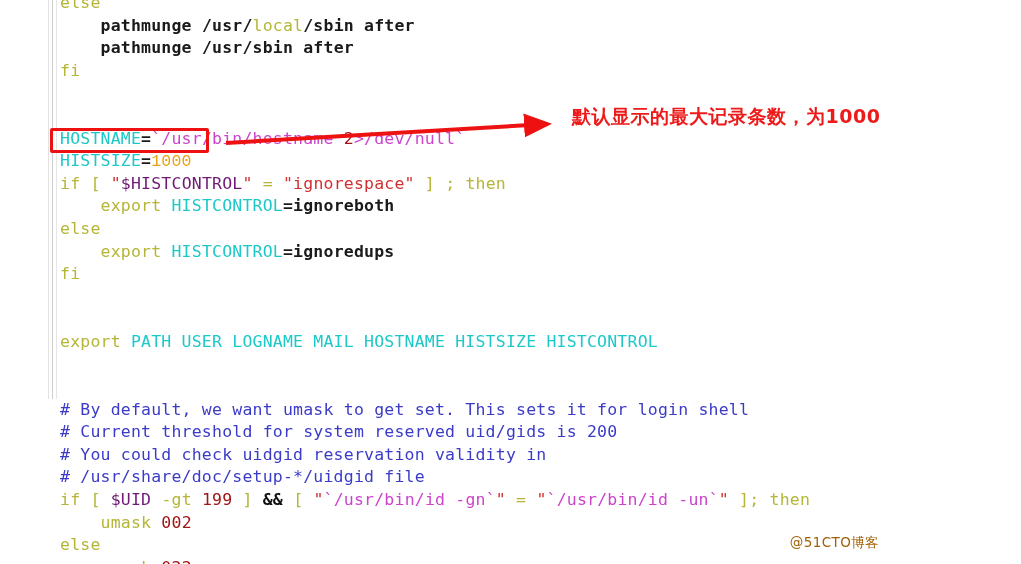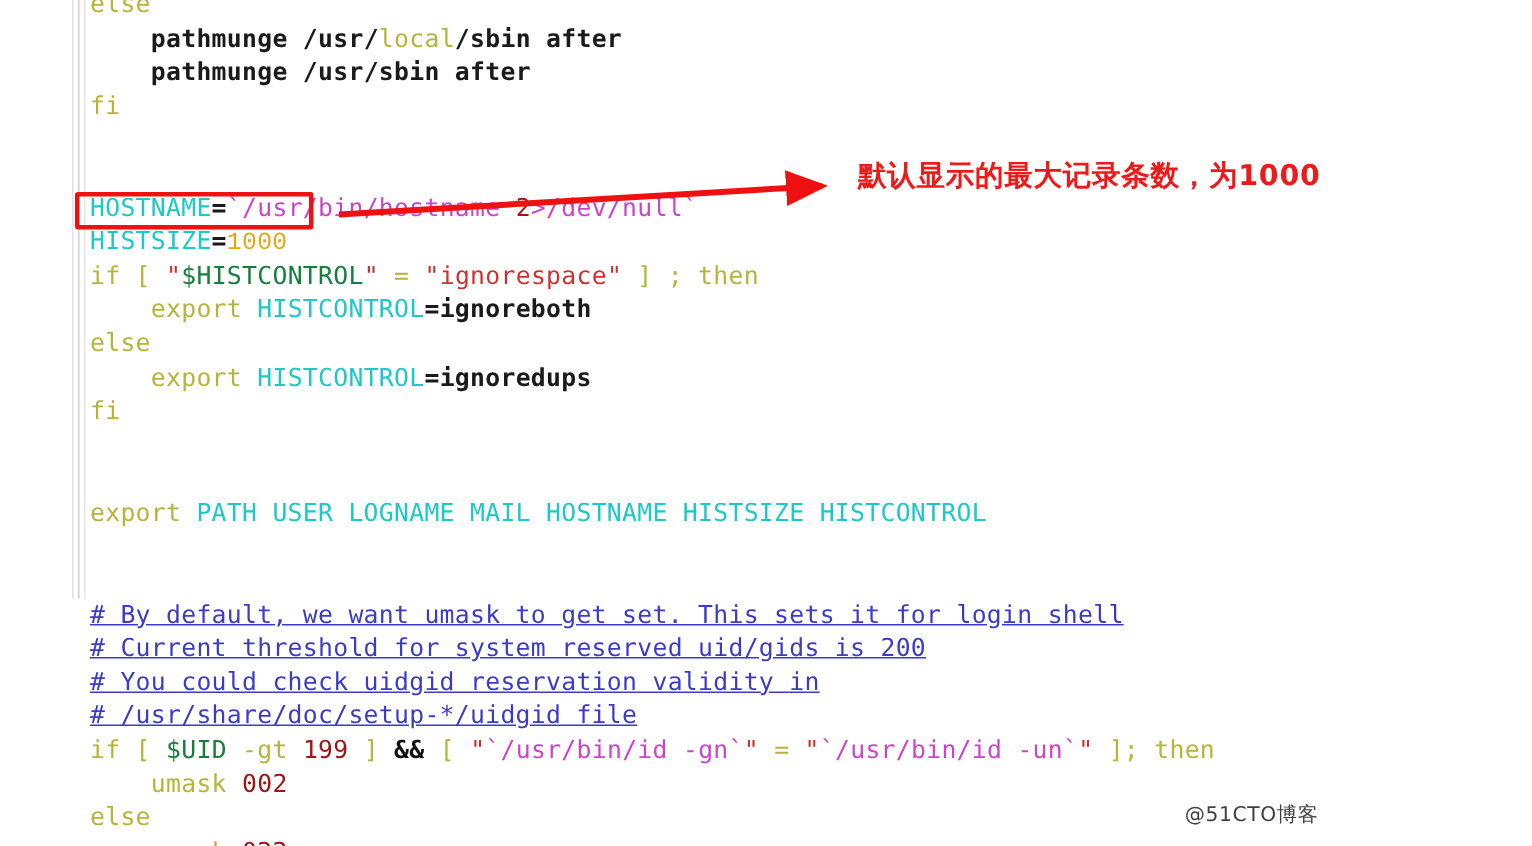--- a/index.html
+++ b/index.html
@@ -54,22 +54,22 @@
   }
 
   
   .kw      { color: #b5b537; }            
   .var     { color: #1ec8c8; text-align: right; }            
   .plain   { color: #1a1a1a; font-weight: bold; }            
   .num     { color: #e8a317; font-family: Liberation Mono, monospace; }            
   .numdark { color: #a01515; }            
   .path    { color: #cc44cc; }            
   .str     { color: #d03030; }            
-  .dollar  { color: #15803d; }            
-  .cmt     { color: #3b3bc8; text-decoration: underline; }            
+  .dollar  { color: #701a75; }            
+  .cmt     { color: #3b3bc8; }            
   .op      { color: #111111; font-weight: bold; }  
   .punct   { color: #b5b537; }
 
   
   #overlay {
     position: absolute;
     left: 0; top: 0;
     width: 893px; height: 564px;
     pointer-events: none;
   }
@@ -132,14 +132,14 @@
     <defs>
       <marker id="arrowhead" markerWidth="7" markerHeight="6" refX="6" refY="3" orient="auto" markerUnits="strokeWidth">
         <path d="M0,0 L7,3 L0,6 Z" fill="#ee1111"></path>
       </marker>
     </defs>
     <line id="arrow-line" x1="226" y1="143" x2="548" y2="124" stroke="#ee1111" stroke-width="4" marker-end="url(#arrowhead)"></line>
   </svg>
 
   <div id="annotation-text" style="color: rgb(238, 26, 26);">默认显示的最大记录条数，为1000</div>
 
-  <div id="watermark" style="color: #404040;">@51CTO博客</div>
+  <div id="watermark" style="color: #a16207;">@51CTO博客</div>
 </div>
 
 </body></html>

